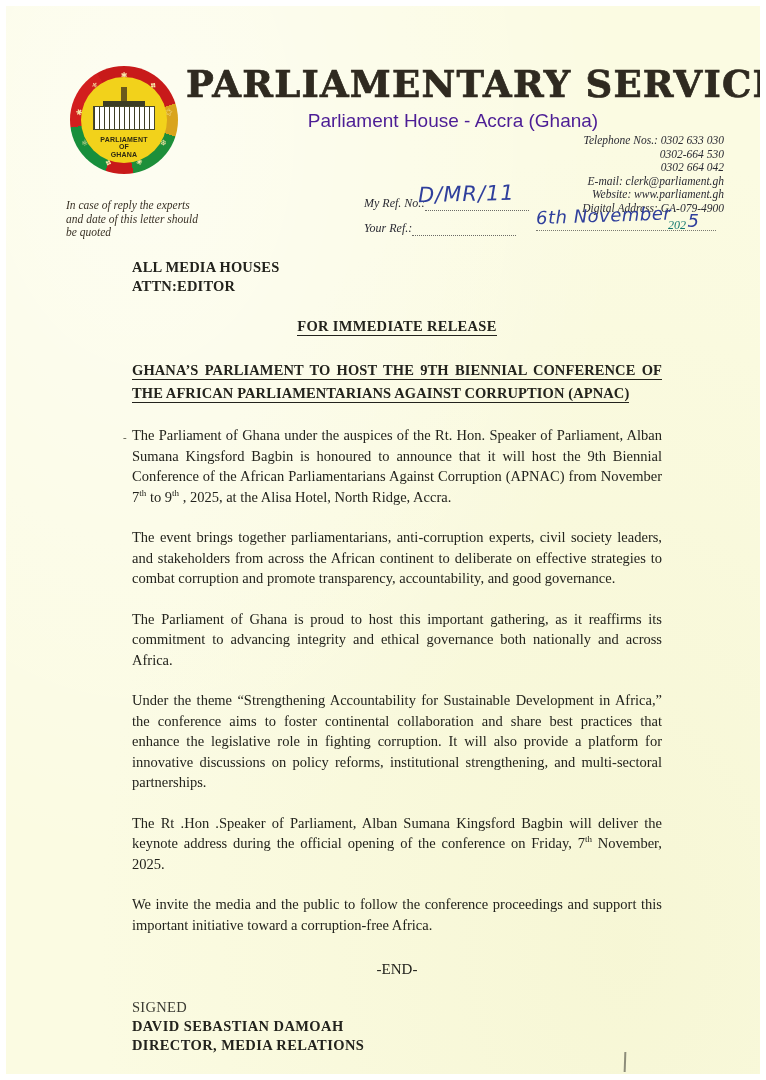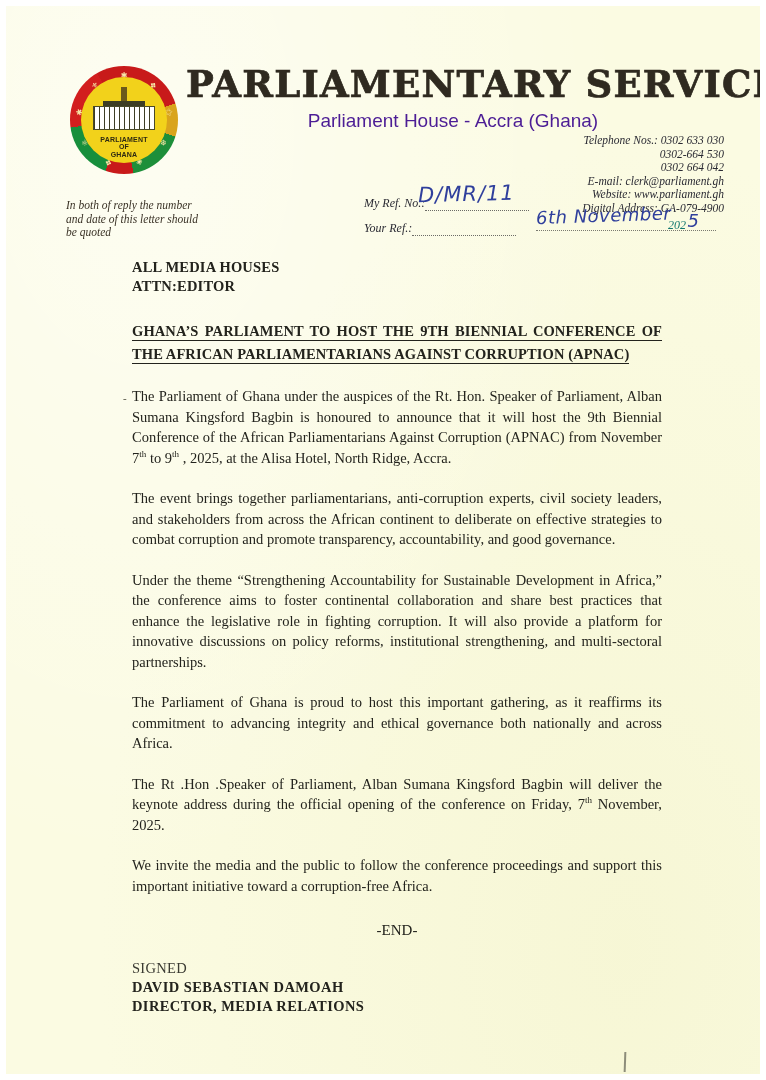--- a/index.html
+++ b/index.html
@@ -381,21 +381,21 @@
       <div>Telephone Nos.: 0302 633 030</div>
       <div>0302-664 530</div>
       <div>0302 664 042</div>
       <div>E-mail: clerk@parliament.gh</div>
       <div>Website: www.parliament.gh</div>
       <div>Digital Address: GA-079-4900</div>
     </div>
   </div>
 
   <div class="ref-note">
-    <div>In both of reply the number</div>
+    <div>In case of reply the experts</div>
     <div>and date of this letter should</div>
     <div>be quoted</div>
   </div>
 
   <div class="ref-fields">
     <div class="ref-line">
       <span>My Ref. No.:</span><span class="ref-dots"></span>
       <span class="handwriting hw-ref">D/MR/11</span>
     </div>
     <div class="ref-line">
@@ -410,40 +410,43 @@
     <span class="handwriting" style="right:16px; top:0px; font-size:18px;">5</span>
   </div>
 
   <div class="body-wrap">
 
     <div class="attn-block">
       <div>ALL MEDIA HOUSES</div>
       <div>ATTN:EDITOR</div>
     </div>
 
+    <div class="immediate-release">
+      <span>FOR IMMEDIATE RELEASE</span>
+    </div>
 
     <div class="headline">
       <span>GHANA’S PARLIAMENT TO HOST THE 9TH BIENNIAL CONFERENCE OF THE AFRICAN PARLIAMENTARIANS AGAINST CORRUPTION (APNAC)</span>
     </div>
 
     <div class="para">
       <span class="para-mark">-</span>
       <span>The Parliament of Ghana under the auspices of the Rt. Hon. Speaker of Parliament, Alban Sumana Kingsford Bagbin is honoured to announce that it will host the 9th Biennial Conference of the African Parliamentarians Against Corruption (APNAC) from November 7<sup>th</sup> to 9<sup>th</sup> , 2025, at the Alisa Hotel, North Ridge, Accra.</span>
     </div>
 
     <div class="para">
       <span>The event brings together parliamentarians, anti-corruption experts, civil society leaders, and stakeholders from across the African continent to deliberate on effective strategies to combat corruption and promote transparency, accountability, and good governance.</span>
     </div>
 
     <div class="para">
+      <span>The Parliament of Ghana is proud to host this important gathering, as it reaffirms its commitment to advancing integrity and ethical governance both nationally and across Africa.</span>
+    </div>
+
+    <div class="para">
       <span>Under the theme “Strengthening Accountability for Sustainable Development in Africa,” the conference aims to foster continental collaboration and share best practices that enhance the legislative role in fighting corruption. It will also provide a platform for innovative discussions on policy reforms, institutional strengthening, and multi-sectoral partnerships.</span>
-    </div>
-
-    <div class="para">
-      <span>The Parliament of Ghana is proud to host this important gathering, as it reaffirms its commitment to advancing integrity and ethical governance both nationally and across Africa.</span>
     </div>
 
     <div class="para">
       <span>The Rt .Hon .Speaker of Parliament, Alban Sumana Kingsford Bagbin will deliver the keynote address during the official opening of the conference on Friday, 7<sup>th</sup> November, 2025.</span>
     </div>
 
     <div class="para">
       <span>We invite the media and the public to follow the conference proceedings and support this important initiative toward a corruption-free Africa.</span>
     </div>
 

